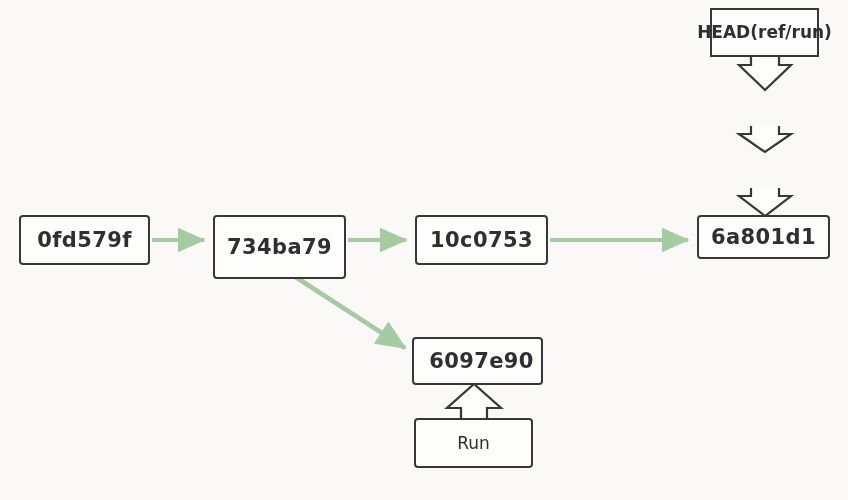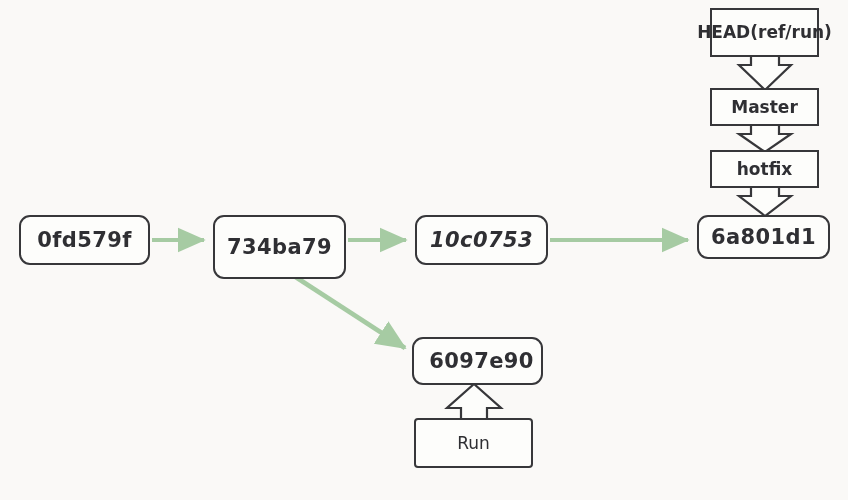--- a/index.html
+++ b/index.html
@@ -32,21 +32,21 @@
     display: flex;
     align-items: center;
     justify-content: center;
     background: #fdfdfb;
     border: 2.2px solid #37373a;
     color: #2f2f33;
     text-align: center;
     z-index: 2;
   }
   .commit {
-    border-radius: 11px;
+    border-radius: 4px;
     font-size: 21px;
     font-weight: bold;
     letter-spacing: 0.4px;
     font-family: "DejaVu Sans", "Liberation Sans", sans-serif;
   }
   .ref {
     border-radius: 0;
     font-size: 17px;
     font-weight: bold;
     line-height: 1.18;
@@ -88,30 +88,28 @@
 
     <path d="M751,188 L751,196 L739,196 L765,216 L791,196 L779,196 L779,188" fill="#fdfdfb" stroke="#37373a" stroke-width="2.2" stroke-linejoin="miter"></path>
 
     <path d="M461,418 L461,408 L447,408 L474,384 L501,408 L487,408 L487,418" fill="#fdfdfb" stroke="#37373a" stroke-width="2.2" stroke-linejoin="miter"></path>
   </svg>
 
   <div class="node commit" id="node-c1" style="left: 19px; top: 215px; width: 131px; height: 50px; background: rgb(253, 253, 251); border-color: rgb(55, 55, 58); color: rgb(47, 47, 51);">0fd579f</div>
 
   <div class="node commit" id="node-c2" style="left: 213px; top: 215px; width: 133px; height: 64px; background: rgb(253, 253, 251); border-color: rgb(55, 55, 58); color: rgb(47, 47, 51);">734ba79</div>
 
-  <div class="node commit" id="node-c3" style="left: 415px; top: 215px; width: 133px; height: 50px; background: rgb(253, 253, 251); border-color: rgb(55, 55, 58); color: rgb(47, 47, 51); font-style: italic;">10c0753</div>
+  <div class="node commit" id="node-c3" style="left: 415px; top: 215px; width: 133px; height: 50px; background: rgb(253, 253, 251); border-color: rgb(55, 55, 58); color: rgb(47, 47, 51);">10c0753</div>
 
   <div class="node commit" id="node-c4" style="left: 697px; top: 215px; width: 133px; height: 44px; background: rgb(253, 253, 251); border-color: rgb(55, 55, 58); color: rgb(47, 47, 51); text-align: center;">6a801d1</div>
 
   <div class="node commit" id="node-c5" style="left: 412px; top: 337px; width: 131px; height: 48px; background: rgb(253, 253, 251); border-color: rgb(55, 55, 58); color: rgb(47, 47, 51); padding-left: 8px;">6097e90</div>
 
   <div class="node ref" id="node-r1" style="left: 710px; top: 8px; width: 109px; height: 49px; background: rgb(253, 253, 251); border-color: rgb(55, 55, 58); color: rgb(47, 47, 51);">
     <span>HEAD</span>
     <span class="sub">(ref/run)</span>
   </div>
 
-  <div class="node ref" id="node-r2" style="left: 710px; top: 88px; width: 109px; height: 38px; background: rgb(253, 253, 251); border-color: rgb(55, 55, 58); color: rgb(47, 47, 51);">Master</div>
 
-  <div class="node ref" id="node-r3" style="left: 710px; top: 150px; width: 109px; height: 38px; background: rgb(253, 253, 251); border-color: rgb(55, 55, 58); color: rgb(47, 47, 51);">hotfix</div>
 
   <div class="node plain" id="node-r4" style="left: 414px; top: 418px; width: 119px; height: 50px; background: rgb(253, 253, 251); border-color: rgb(55, 55, 58); color: rgb(47, 47, 51);">Run</div>
 
 </div>
 
 </body></html>

